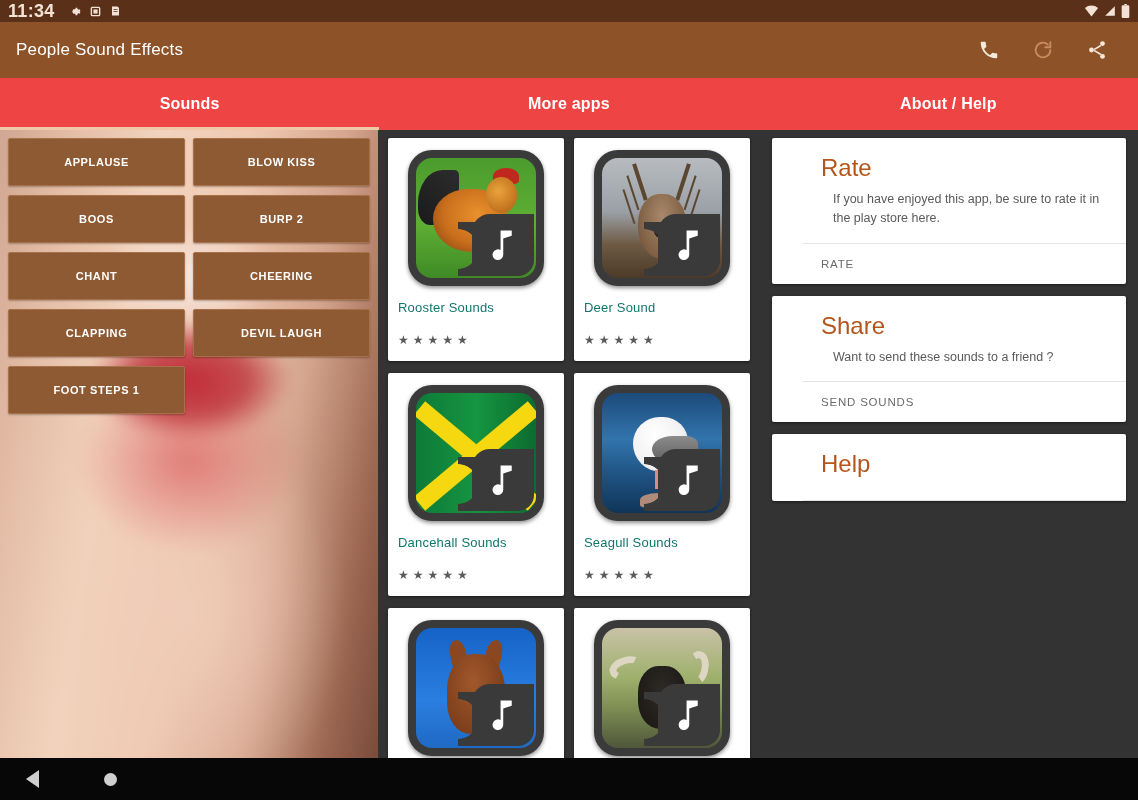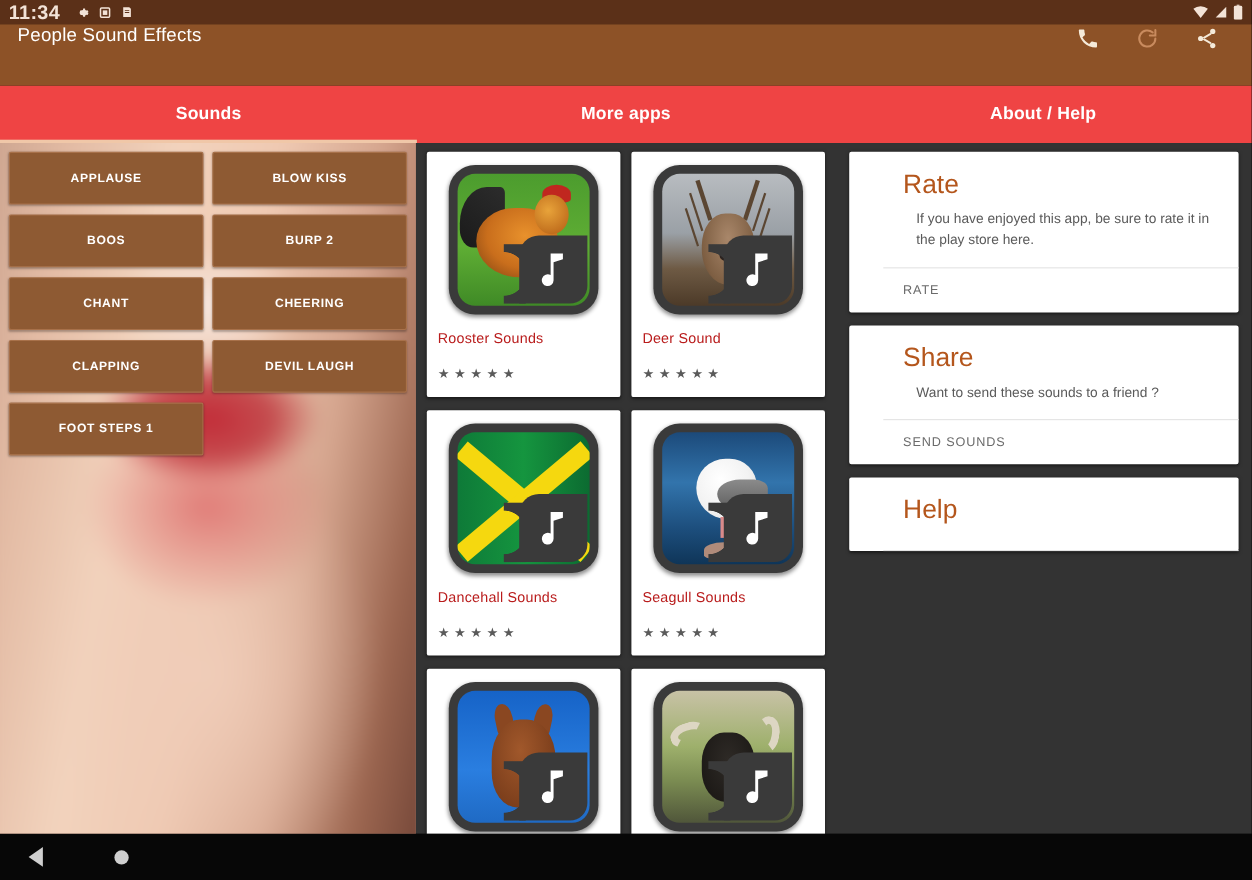--- a/index.html
+++ b/index.html
@@ -18,21 +18,21 @@
     color:#f3e3d7;
   }
   .status-time { font-size:18px; font-weight:bold; letter-spacing:.3px; }
   .status-left-icons { display:flex; align-items:center; gap:9px; margin-left:13px; }
   .status-right { margin-left:auto; display:flex; align-items:center; gap:5px; }
   .sb-ico { display:block; }
 
   
   .appbar {
     position:absolute; left:0; top:22px; width:1138px; height:56px;
-    background:#8d5227; display:flex; align-items:flex-start; padding:0 16px;
+    background:#8d5227; display:flex; align-items:center; padding:0 16px;
   }
   .app-title { color:#fff; font-size:17px; letter-spacing:.2px; }
   .appbar-actions { margin-left:auto; display:flex; align-items:center; gap:28px; padding-right:12px; }
   .act { width:26px; height:26px; display:flex; align-items:center; justify-content:center; cursor:pointer; }
 
   
   .tabbar {
     position:absolute; left:0; top:78px; width:1138px; height:52px;
     background:#ef4444; display:flex;
   }
@@ -100,21 +100,21 @@
   .note-badge {
     position:absolute; right:2px; bottom:2px; width:62px; height:62px;
     background:#3a3a3a; border-radius:18px 0 16px 0;
     display:flex; align-items:center; justify-content:center;
   }
   .note-badge::before {
     content:""; position:absolute; left:-14px; top:8px; width:20px; height:54px;
     background:radial-gradient(circle at 0 50%, rgba(58,58,58,0) 58%, #3a3a3a 60%);
   }
   .app-name {
-    margin-top:14px; font-size:13px; color:#b91c1c; letter-spacing:.2px;
+    margin-top:14px; font-size:13px; color:#0f766e; letter-spacing:.2px;
   }
   .stars { margin-top:18px; display:flex; gap:4px; color:#5a5a5a; font-size:12px; }
 
   
   .art-rooster { background: linear-gradient(180deg,#4c9c2e 0%, #5fae34 55%, #3f8a26 100%); }
   .art-rooster .body { position:absolute; left:14%; top:26%; width:62%; height:52%;
      background:radial-gradient(ellipse at 60% 40%, #e8912c 0%, #c96e1c 55%, #7a3f12 100%);
      border-radius:50% 45% 50% 55%; }
   .art-rooster .head { position:absolute; left:58%; top:16%; width:26%; height:30%;
      background:radial-gradient(circle at 40% 40%, #e8a33a, #b35c13); border-radius:50%; }

